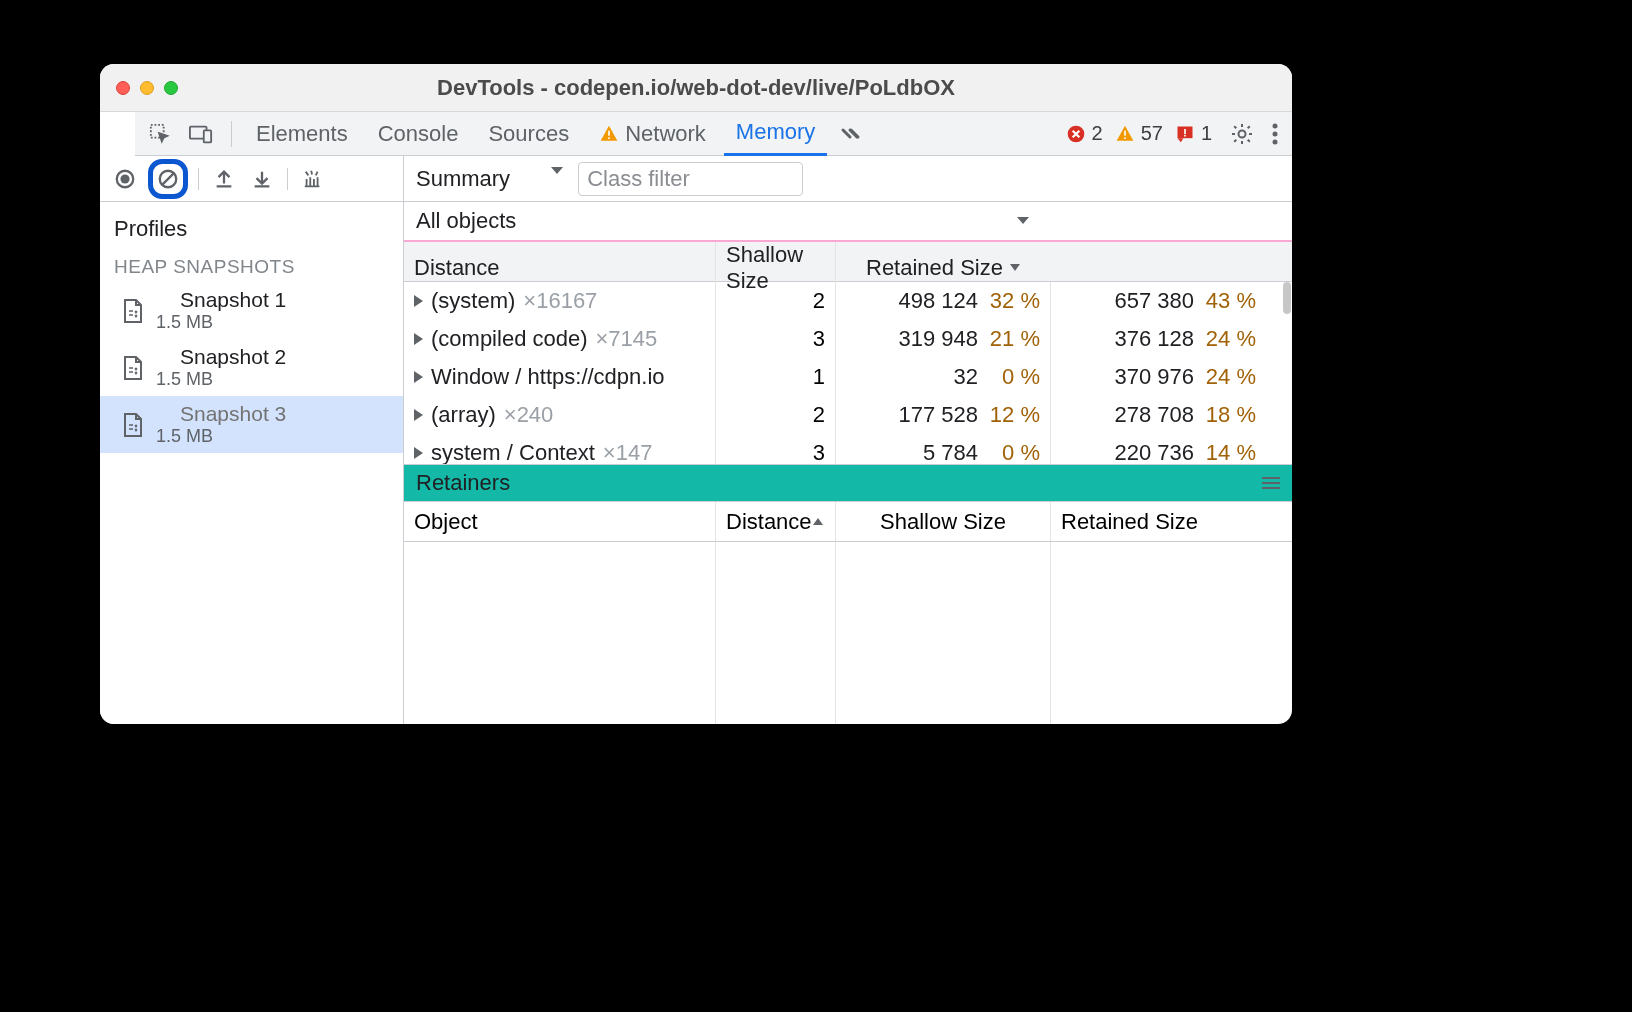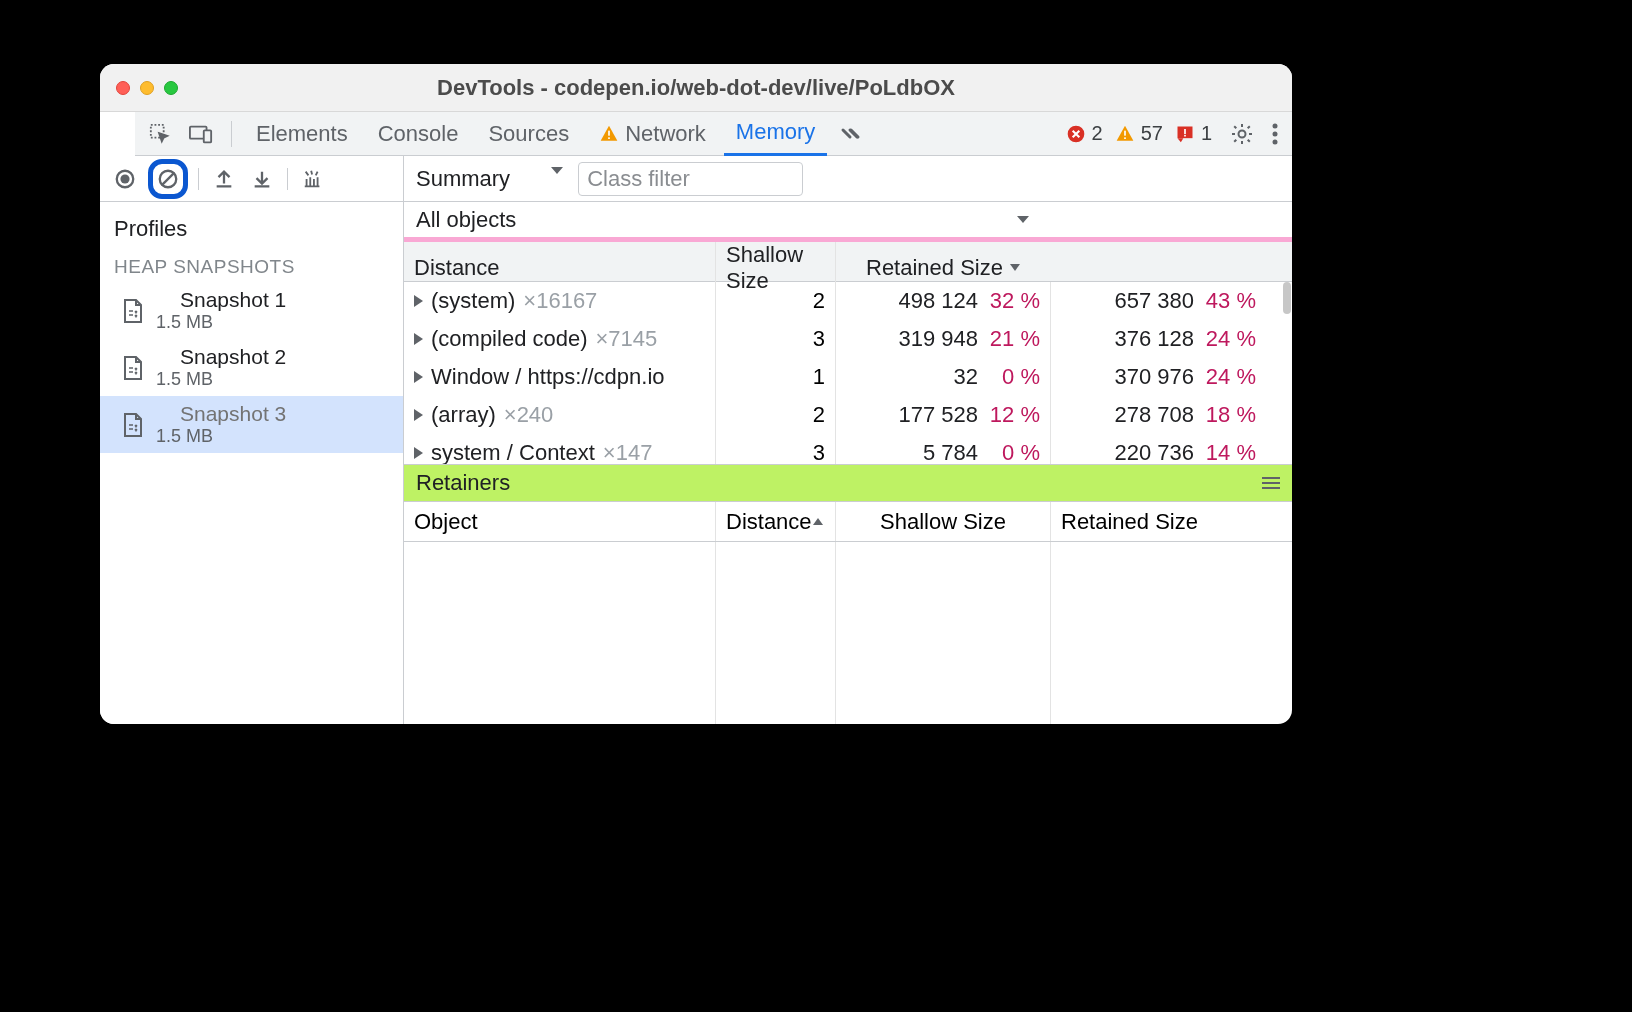--- a/index.html
+++ b/index.html
@@ -136,21 +136,21 @@
     border: 1px solid #cacdd1;
     border-radius: 4px;
     height: 34px; width: 225px;
     font-size: 22px; padding: 0 8px;
     color: #202124;
   }
   .class-filter::placeholder { color: #8a8d91; }
   .allobjects-row {
     height: 40px; display: flex; align-items: center; justify-content: space-between;
     padding: 0 12px; font-size: 22px; color: #202124;
-    border-bottom: 5px solid #f9a8d4;
+    border-bottom: 2px solid #f9a8d4;
     cursor: pointer;
   }
   .allobjects-row .drop-caret { margin-right: 250px; }
 
   
   .grid-head, .grid-row {
     display: grid;
     grid-template-columns: 312px 120px 215px 215px;
     align-items: center;
     font-size: 22px;
@@ -170,34 +170,34 @@
   }
   .grid-head .hcell:last-child, .grid-row .cell:last-child { border-right: none; }
   .grid-body {
     overflow: hidden;
     position: relative;
   }
   .grid-row { height: 38px; }
   .cell.right { justify-content: flex-end; }
   .share { display: flex; gap: 10px; align-items: center; }
   .share .val { color: #202124; }
-  .share .pct { color: #be185d; min-width: 52px; text-align: right;}
+  .share .pct { color: #a16207; min-width: 52px; text-align: right;}
   .con-cell { gap: 8px; }
   .tri { width: 0; height: 0; border-top: 6px solid transparent; border-bottom: 6px solid transparent; border-left: 9px solid #5f6368; }
   .con-name { color: #202124; }
   .con-count { color: #9aa0a6; }
   .sort-caret { margin-left: 6px; }
   .scroll-indicator {
     position: absolute; right: 1px; top: 0; width: 8px; height: 32px;
     background: rgba(0,0,0,0.22); border-radius: 4px;
   }
 
   
   .retainers-head {
-    height: 38px; background: #bef264; border-top: 1px solid #cacdd1; border-bottom: 1px solid #cacdd1;
+    height: 38px; background: #14b8a6; border-top: 1px solid #cacdd1; border-bottom: 1px solid #cacdd1;
     display: flex; align-items: center; justify-content: space-between; padding: 0 12px;
     font-size: 22px; color: #202124;
   }
   .menu-lines { display: flex; flex-direction: column; gap: 3px; }
   .menu-lines span { width: 18px; height: 2px; background: #5f6368; }
   .retain-grid-head {
     display: grid;
     grid-template-columns: 312px 120px 215px 215px;
     height: 40px; font-size: 22px;
     border-bottom: 1px solid #cacdd1;

